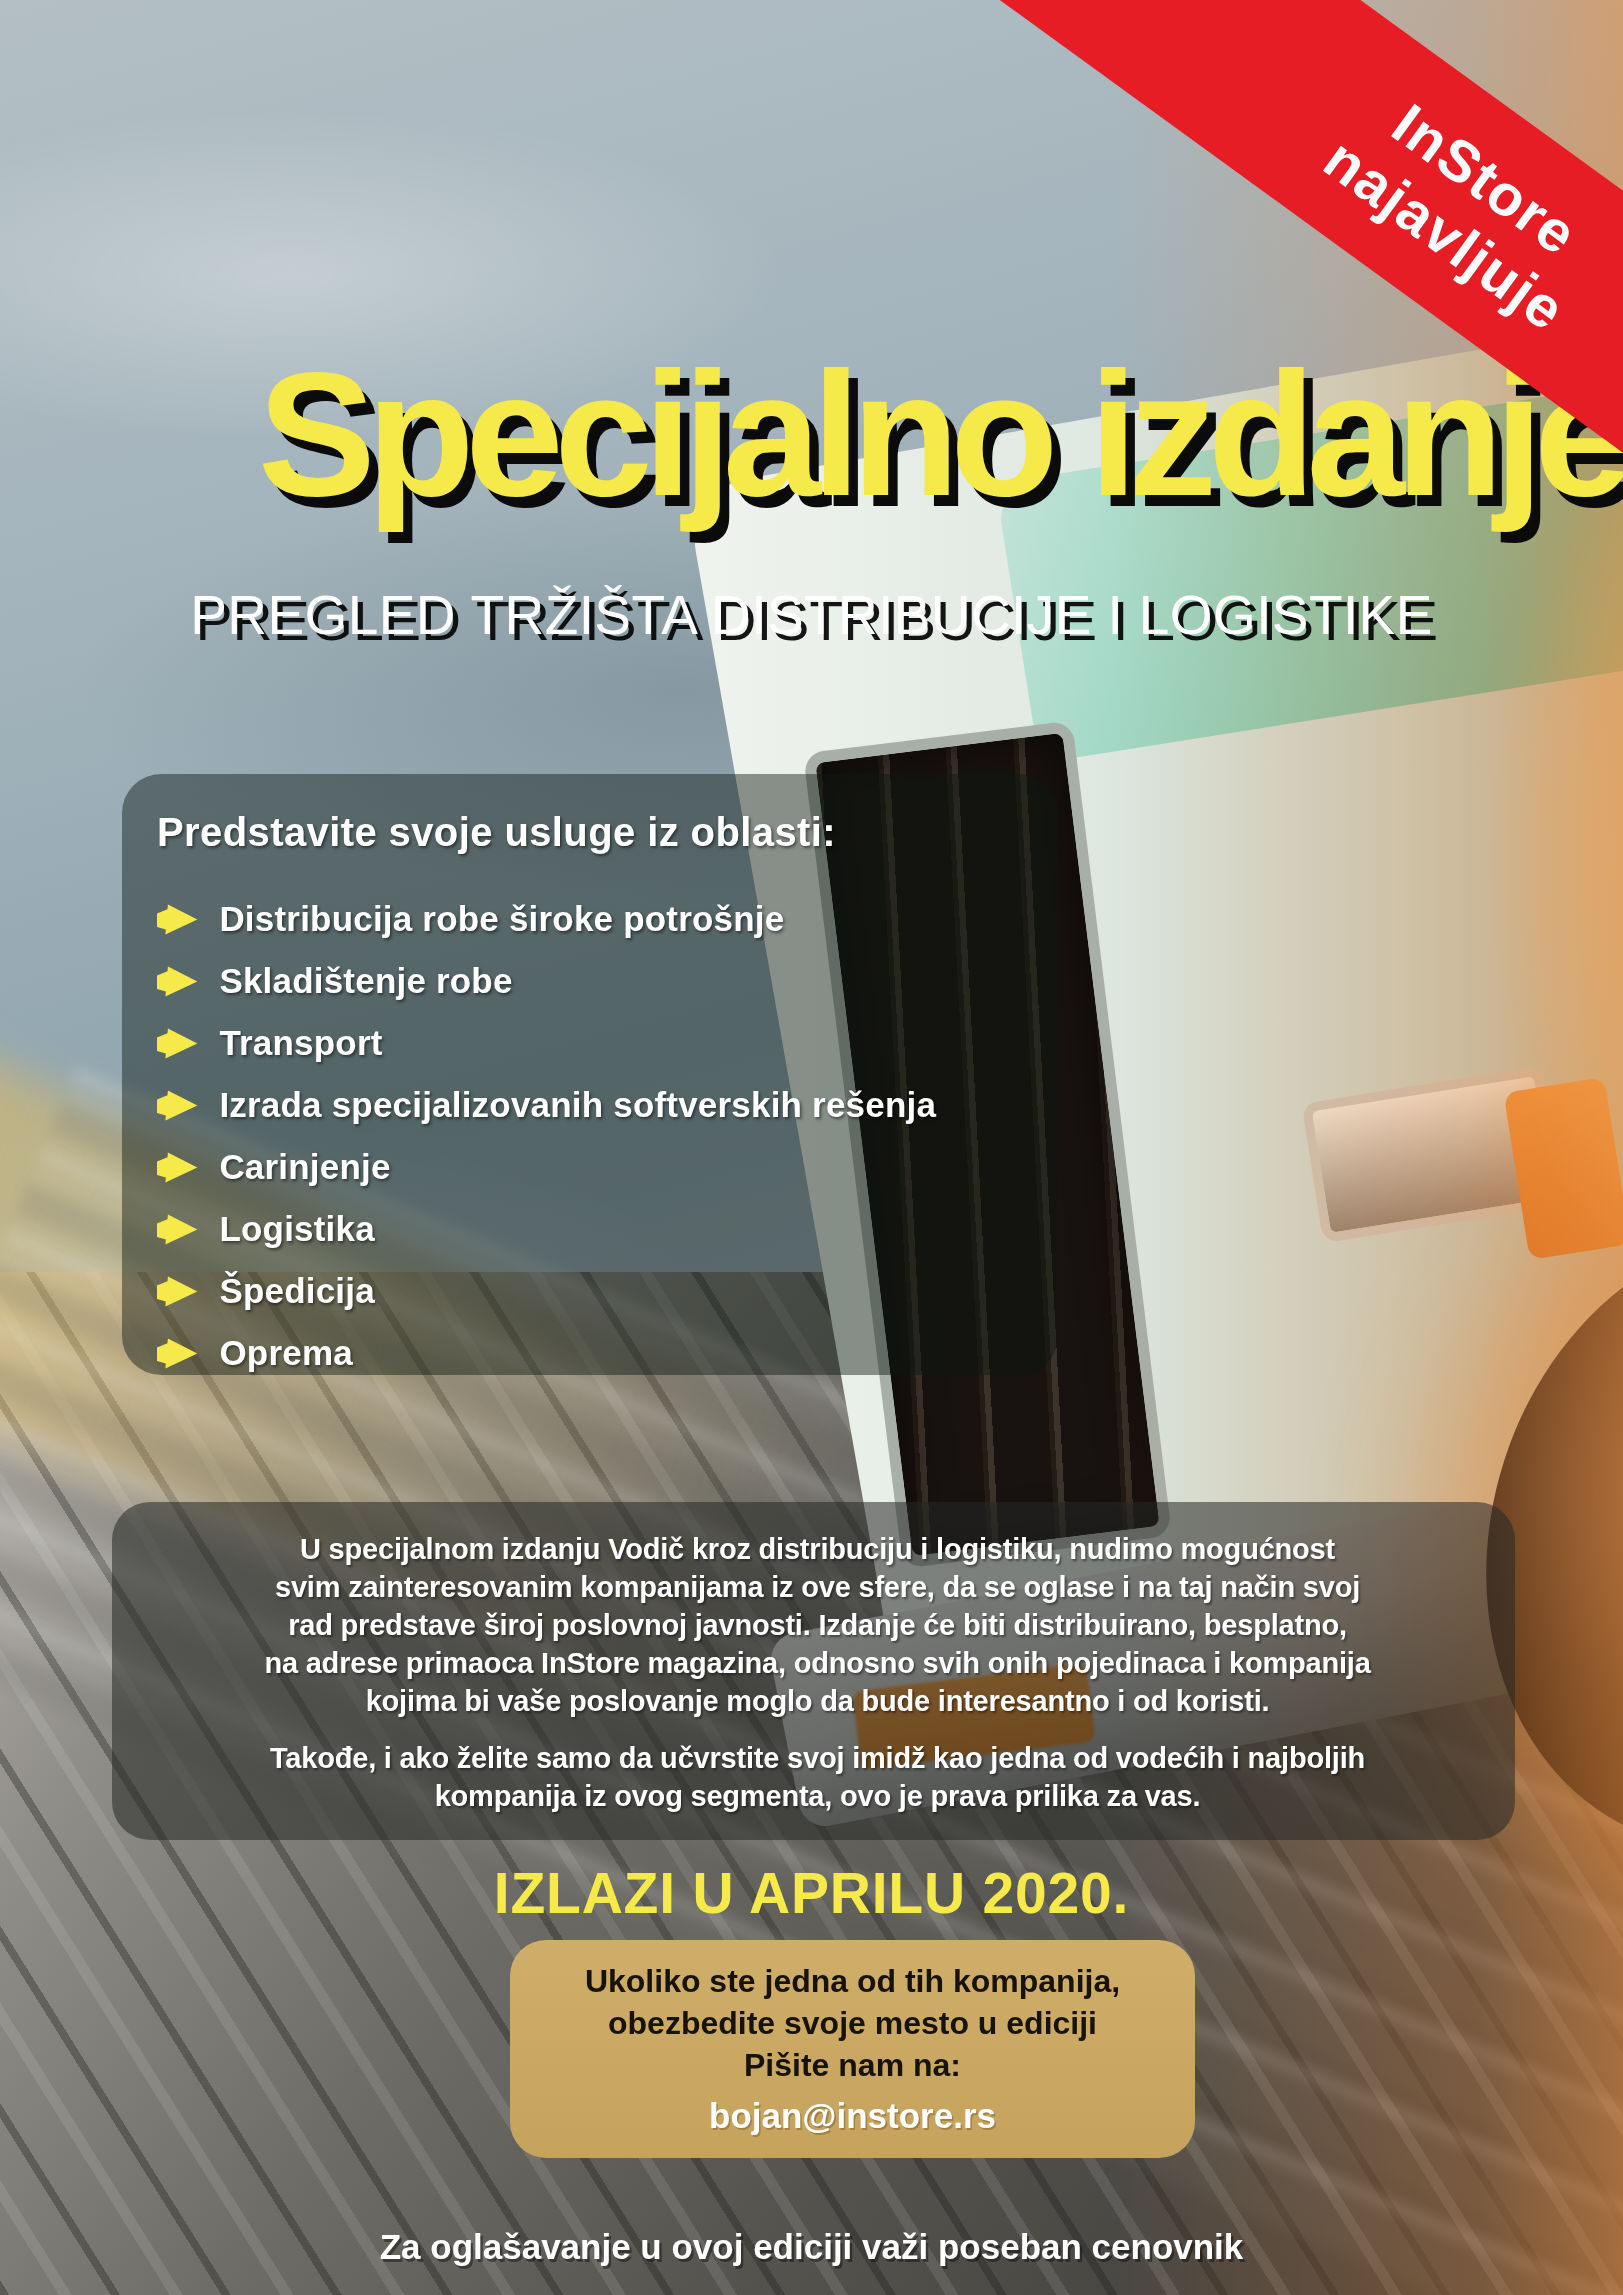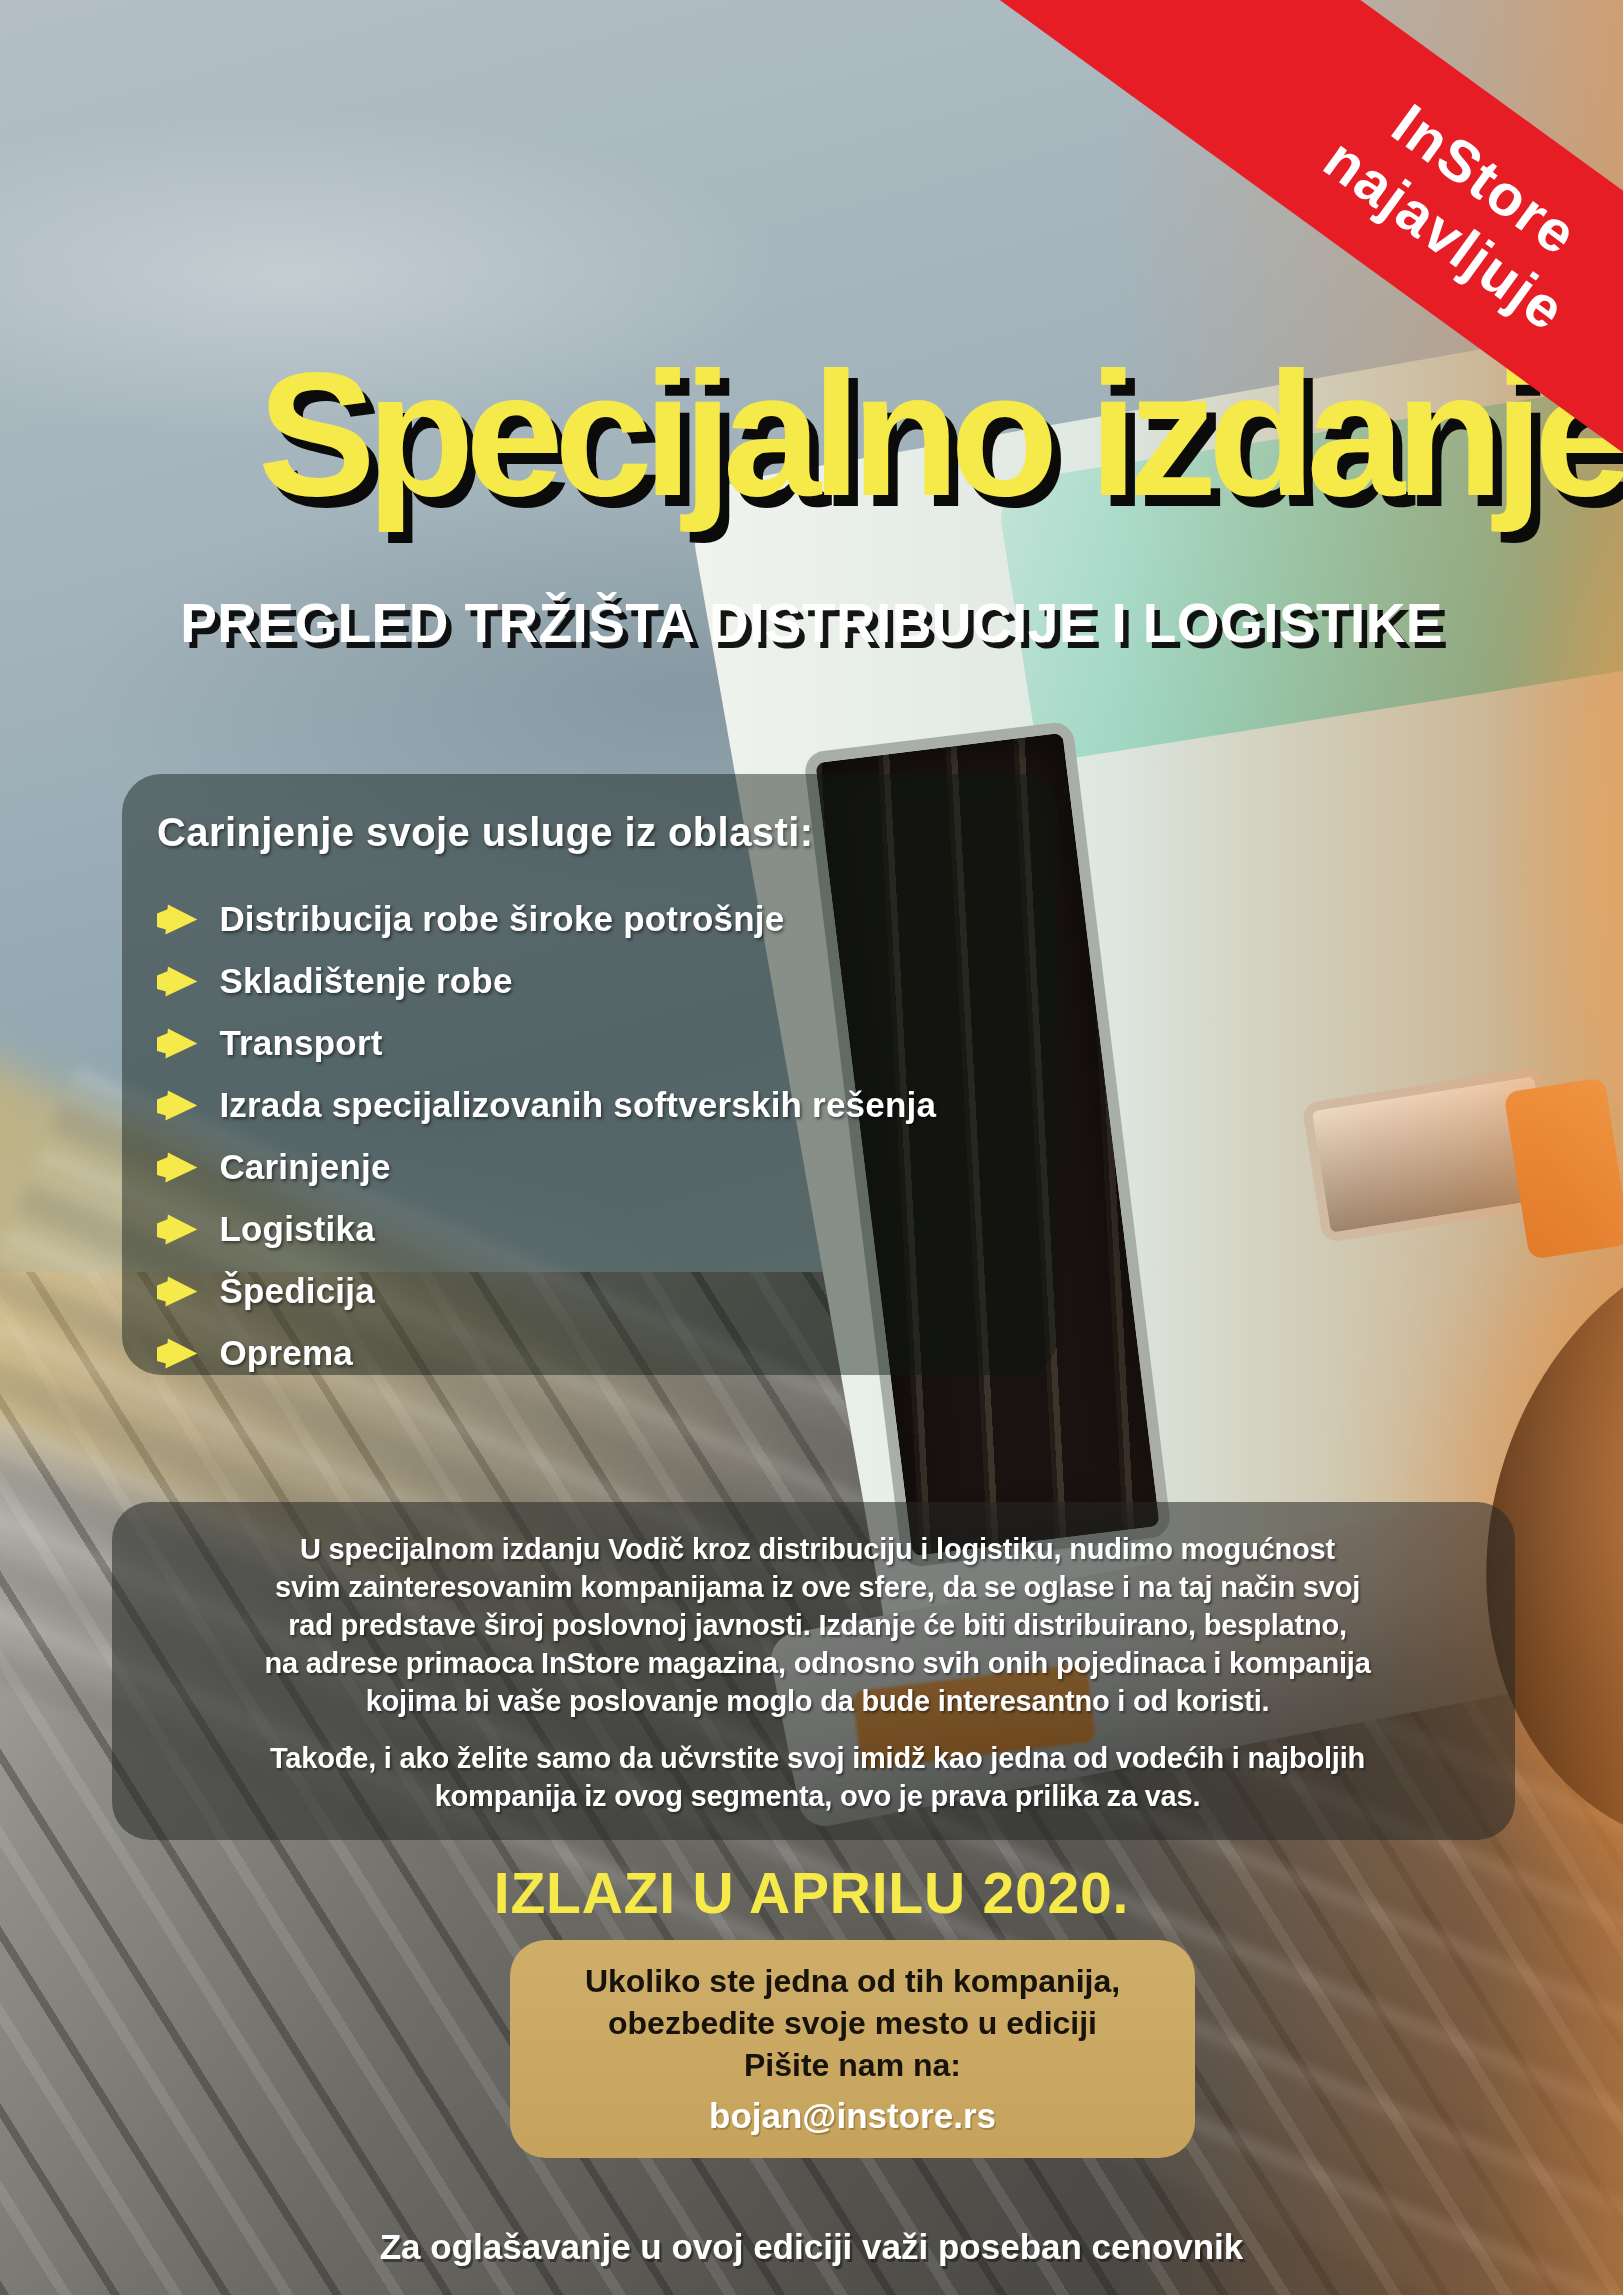--- a/index.html
+++ b/index.html
@@ -137,24 +137,24 @@
     font-size: 177px;
     font-weight: 700;
     line-height: 1;
     letter-spacing: -9.4px;
     color: #f6e94a;
     text-shadow: 9.4px 11px 0 #0b0b0b;
     white-space: nowrap;
   }
   .subtitle {
     position: absolute; left: 0; right: 0; top: 583px;
-    margin: 8px; z-index: 20;
+    margin: 0; z-index: 20;
     text-align: center;
     font-size: 55px;
-    font-weight: 700;
+    font-weight: 400;
     letter-spacing: 0.4px;
     color: #ffffff;
     text-shadow: 5.5px 6.3px 0 rgba(8,8,8,0.95);
     white-space: nowrap;
   }
 
   
   .services {
     position: absolute;
     left: 122px; top: 774px; width: 936px; height: 601px;
@@ -284,21 +284,21 @@
 
   <div class="ribbon">
     <div class="ribbon-line">InStore</div>
     <div class="ribbon-line">najavljuje</div>
   </div>
 
   <h1 class="title">Specijalno izdanje</h1>
   <h2 class="subtitle">PREGLED TRŽIŠTA DISTRIBUCIJE I LOGISTIKE</h2>
 
   <section class="services">
-    <div class="services-heading">Carinjenje svoje usluge iz oblasti:</div>
+    <div class="services-heading">Predstavite svoje usluge iz oblasti:</div>
     <ul class="service-list">
       <li class="service-item">
         <span class="bullet">
             <svg viewBox="0 0 50 40">
               <polygon points="0,13 17,6 15,33 0,29" fill="#f6e94a"></polygon>
               <polygon points="13,2 48,20 10,38" fill="#f6e94a"></polygon>
             </svg>
           </span>
         <span class="service-label">Distribucija robe široke potrošnje</span>
       </li>

